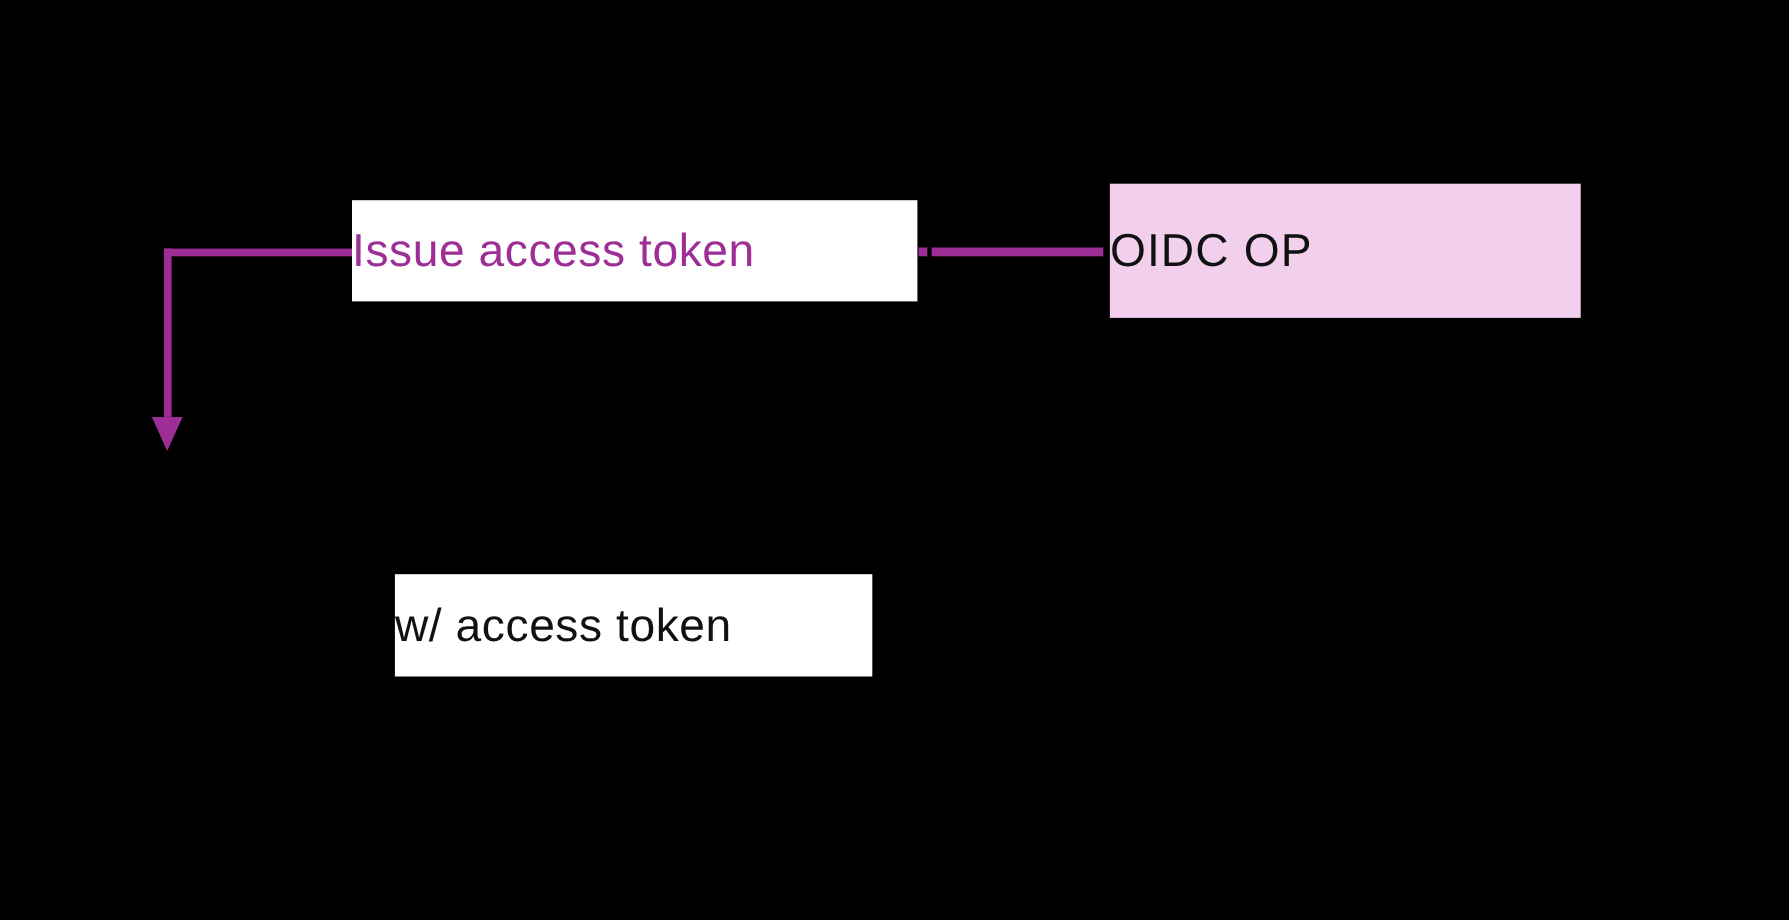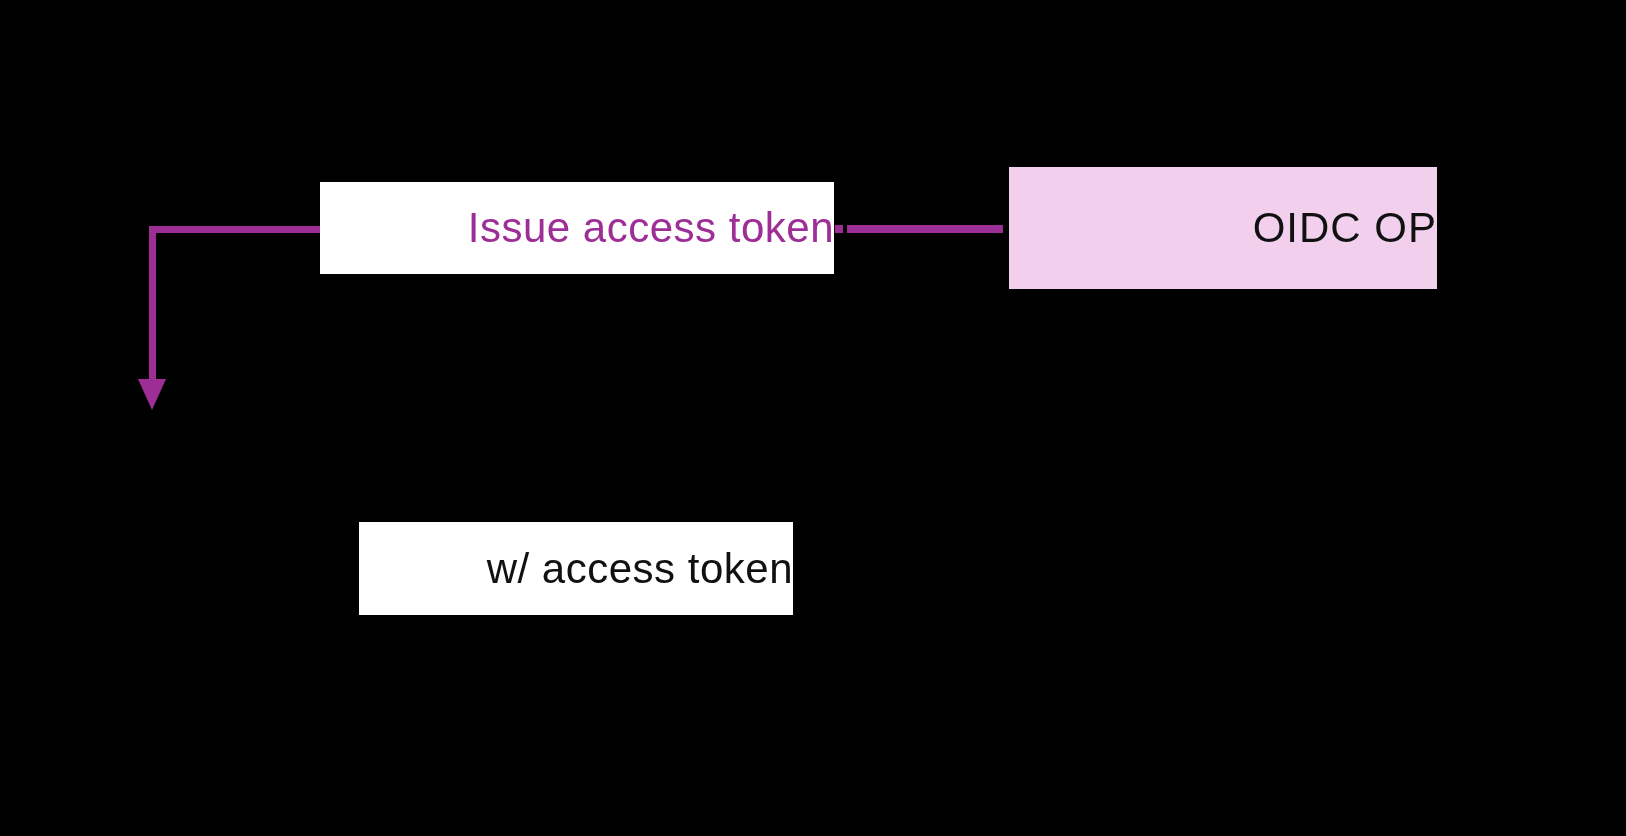--- a/index.html
+++ b/index.html
@@ -12,21 +12,21 @@
     position: relative;
     width: 1626px;
     height: 836px;
     background: #000000;
     overflow: hidden;
   }
   .node {
     position: absolute;
     display: flex;
     align-items: center;
-    justify-content: flex-end;
+    justify-content: flex-start;
     font-size: 42px;
     font-weight: 400;
     letter-spacing: 0.5px;
     white-space: nowrap;
   }
   .node-issue {
     left: 320px;
     top: 182px;
     width: 514px;
     height: 92px;

